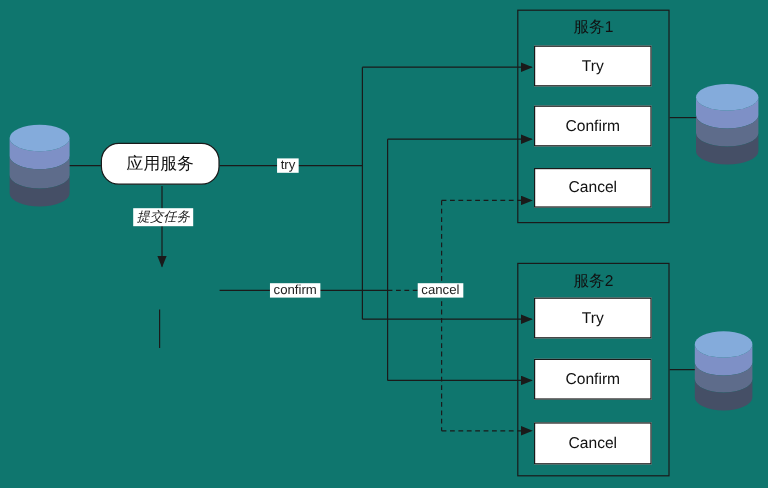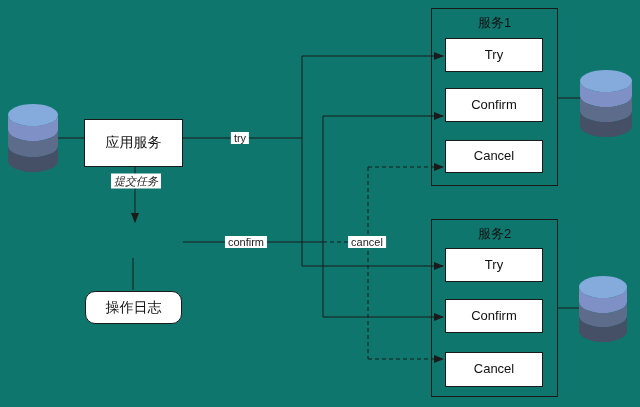--- a/index.html
+++ b/index.html
@@ -80,22 +80,21 @@
     </g>
 
     <g>
       <path d="M579,287 A24,11 0 0 0 627,287 L627,302 A24,11 0 0 1 579,302 Z" fill="#7e90c6"></path>
       <path d="M579,302 A24,11 0 0 0 627,302 L627,316 A24,11 0 0 1 579,316 Z" fill="#5e6c8b"></path>
       <path d="M579,316 A24,11 0 0 0 627,316 L627,331 A24,11 0 0 1 579,331 Z" fill="#454f66"></path>
       <ellipse cx="603" cy="287" rx="24" ry="11" fill="#84abdb"></ellipse>
     </g>
   </svg>
 
-  <div class="node" style="left:84px;top:119px;width:99px;height:48px;">应用服务</div>
-  <div class="node rounded" style="left:85px;top:291px;width:97px;height:33px;">操作日志</div>
+  <div class="node" style="left:84px;top:119px;width:99px;height:35px;border-radius:15px;">应用服务</div>
 
   <div class="node step" style="left:445px;top:38px;width:98px;height:34px;">Try</div>
   <div class="node step" style="left:445px;top:88px;width:98px;height:34px;">Confirm</div>
   <div class="node step" style="left:445px;top:140px;width:98px;height:33px;">Cancel</div>
 
   <div class="node step" style="left:445px;top:248px;width:98px;height:34px;">Try</div>
   <div class="node step" style="left:445px;top:299px;width:98px;height:34px;">Confirm</div>
   <div class="node step" style="left:445px;top:352px;width:98px;height:35px;">Cancel</div>
 
   <div class="wire-label" style="left:240px;top:138px;">try</div>

